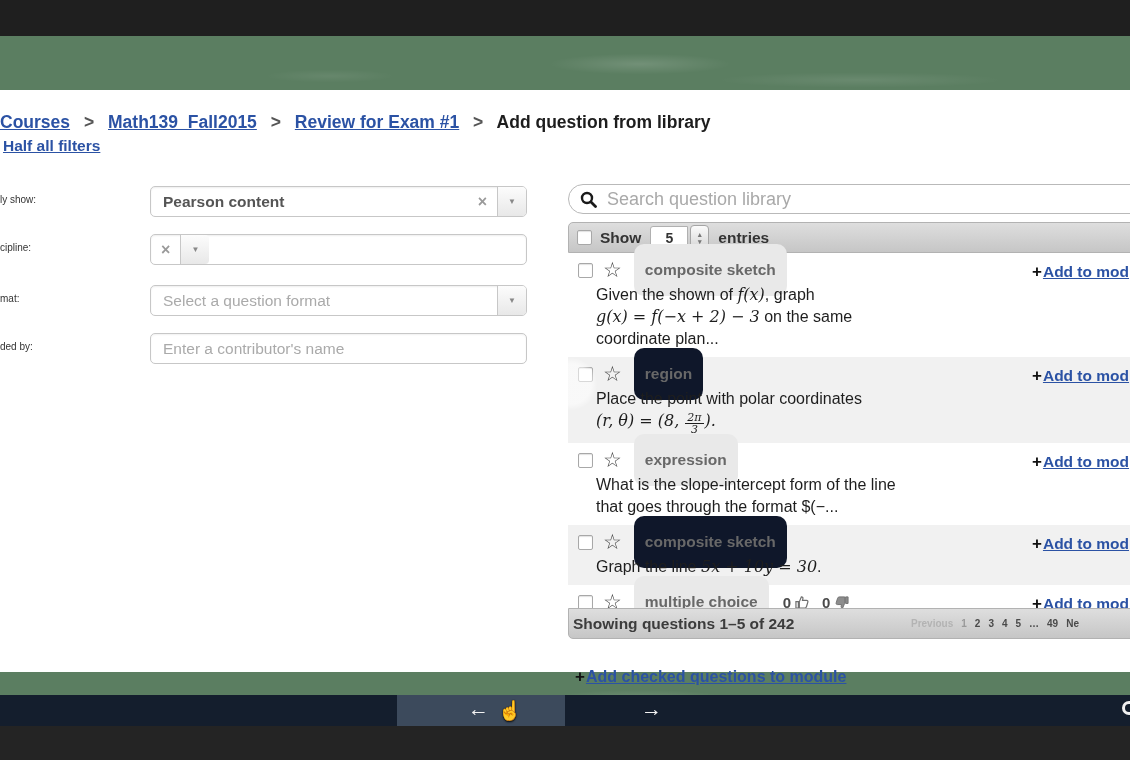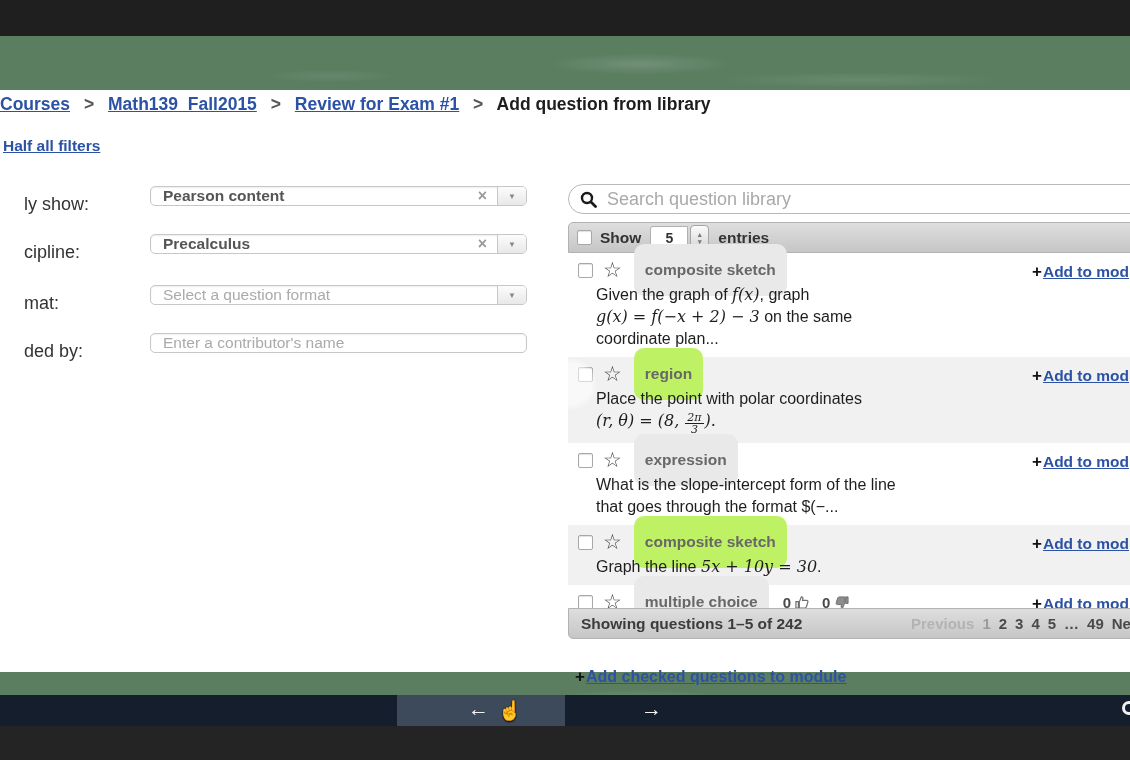--- a/index.html
+++ b/index.html
@@ -11,39 +11,39 @@
   .band-green{position:absolute;left:0;width:1130px;background-color:#5b7e61;
     background-image:
       radial-gradient(ellipse 140px 16px at 640px 28px, rgba(255,255,255,.14), transparent 65%),
       radial-gradient(ellipse 220px 12px at 860px 44px, rgba(255,255,255,.09), transparent 65%),
       radial-gradient(ellipse 100px 10px at 330px 40px, rgba(255,255,255,.07), transparent 65%),
       radial-gradient(ellipse 60px 8px at 140px 60px, rgba(255,255,255,.05), transparent 65%);}
   .band-green.top{top:36px;height:54px;}
   .band-green.bottom{top:672px;height:23px;}
 
   
-  .breadcrumb{position:absolute;left:0px;top:94px;font-size:17.5px;font-weight:bold;color:#222;white-space:nowrap;}
+  .breadcrumb{position:absolute;left:0px;top:112px;font-size:17.5px;font-weight:bold;color:#222;white-space:nowrap;}
   .crumb-link{color:#2b52a4;text-decoration:underline;cursor:pointer;}
   .crumb-sep{color:#555;margin:0 9px;font-weight:bold;}
   .crumb-current{color:#1d1d1d;}
   .clear-filters{position:absolute;left:3px;top:137px;font-size:15.5px;font-weight:bold;
     color:#2b52a4;text-decoration:underline;cursor:pointer;}
 
   
-  .filter-label{position:absolute;left:0;font-size:18px;color:#333;padding-left:24px;}
-  .field{position:absolute;left:150px;width:377px;height:20px;background:#fff;
+  .filter-label{position:absolute;left:0;font-size:10px;color:#333;}
+  .field{position:absolute;left:150px;width:377px;height:31px;background:#fff;
     border:1px solid #c7c7c7;border-radius:5px;box-shadow:inset 0 1px 2px rgba(0,0,0,.07);
     display:flex;align-items:center;box-sizing:border-box;font-size:15.5px;}
   .field .val{flex:1;padding-left:12px;color:#555;font-weight:bold;}
   .field .ph{flex:1;padding-left:12px;color:#aaa;}
   .field .clear-x{color:#9a9a9a;font-size:16px;font-weight:bold;padding:0 10px;cursor:pointer;}
   .field .caret-box{width:28px;align-self:stretch;border-left:1px solid #c7c7c7;
     background:linear-gradient(#fcfcfc,#e8e8e8);border-radius:0 4px 4px 0;
     display:flex;align-items:center;justify-content:center;color:#888;font-size:8px;cursor:pointer;}
-  .field.plain{box-shadow:inset 0 1px 2px rgba(0,0,0,.06);align-items:flex-end;}
+  .field.plain{box-shadow:inset 0 1px 2px rgba(0,0,0,.06);}
 
   
   .search-box{position:absolute;left:568px;top:184px;width:620px;height:30px;background:#fff;
     border:1px solid #b9b9b9;border-radius:16px;display:flex;align-items:center;box-sizing:border-box;}
   .search-box svg{margin:0 10px 0 11px;}
   .search-ph{color:#a9a9a9;font-size:18px;}
 
   .bar{position:absolute;left:568px;width:580px;height:31px;box-sizing:border-box;
     background:linear-gradient(#dedede,#c6c6c6);border:1px solid #b2b2b2;
     display:flex;align-items:center;font-size:15.5px;font-weight:bold;color:#333;}
@@ -61,37 +61,37 @@
   .entries-word{font-weight:bold;}
 
   
   .qlist{position:absolute;left:568px;top:253px;width:580px;}
   .qrow{position:relative;padding:5px 0 7px 0;background:#fff;}
   .qrow.alt{background:#f1f1f1;}
   .qhead{display:flex;align-items:center;height:24px;padding-left:10px;}
   .qhead .cb{margin-right:10px;}
   .star{font-size:21px;color:#4a4a4a;line-height:20px;margin-right:12px;cursor:pointer;}
   .tag{background:#e9e9e9;border-radius:10px;padding:17px 11px;font-size:15.5px;font-weight:bold;color:#686868;}
-  .qrow.alt .tag{background:#bef264;}
+  .qrow.alt .tag{background:#0f172a;}
   .votes{display:flex;align-items:center;margin-left:14px;gap:4px;font-size:15px;font-weight:bold;color:#4a4a4a;}
   .votes svg{margin-right:8px;}
   .qlines{padding-left:28px;padding-top:2px;}
   .qline{font-size:16px;color:#1e1e1e;line-height:22px;}
   .math{font-family:"DejaVu Serif",serif;font-style:italic;font-size:16px;}
   .frac{display:inline-block;vertical-align:-7px;text-align:center;margin:0 1px;}
   .frac .n{display:block;font-size:11px;line-height:11px;border-bottom:1px solid #1e1e1e;padding:0 2px;}
   .frac .d{display:block;font-size:11px;line-height:12px;}
   .addlink{position:absolute;left:464px;top:9px;white-space:nowrap;font-size:15.5px;font-weight:bold;cursor:pointer;}
   .addlink .plus{color:#111;margin-right:1px;font-size:17px;}
   .addlink .lbl{color:#2b52a4;text-decoration:underline;}
 
   
-  .footer-bar .showing{padding-left:12px;color:#3c3c3c;}
+  .footer-bar .showing{padding-left:4px;color:#3c3c3c;}
   .pager{position:absolute;left:342px;top:0;height:29px;display:flex;align-items:center;gap:8px;
-    font-size:15px;font-weight:bold;white-space:nowrap;}
+    font-size:10px;font-weight:bold;white-space:nowrap;}
   .pager .muted{color:#b3b3b3;}
   .pager .pg{color:#4a4a4a;cursor:pointer;}
   .pager .pg.cur{color:#9a9a9a;}
   .add-checked{position:absolute;left:575px;top:667px;font-size:16px;font-weight:bold;white-space:nowrap;cursor:pointer;}
   .add-checked .plus{color:#111;font-size:17px;margin-right:1px;}
   .add-checked .lbl{color:#2b52a4;text-decoration:underline;}
 
   
   .cursor-ring{position:absolute;left:545px;top:358px;width:52px;height:52px;border-radius:50%;
     background:radial-gradient(circle, rgba(255,255,255,.55) 0 55%, rgba(255,255,255,0) 72%);pointer-events:none;}
@@ -132,21 +132,20 @@
 
   <div class="filter-label" style="top:194px;">ly show:</div>
   <div class="field" style="top:186px;">
     <span class="val">Pearson content</span>
     <span class="clear-x">×</span>
     <span class="caret-box">▼</span>
   </div>
 
   <div class="filter-label" style="top:242px;">cipline:</div>
   <div class="field" style="top:234px;">
-    <span class="val">Precalculus</span>
     <span class="clear-x">×</span>
     <span class="caret-box">▼</span>
   </div>
 
   <div class="filter-label" style="top:293px;">mat:</div>
   <div class="field" style="top:285px;">
     <span class="ph">Select a question format</span>
     <span class="caret-box">▼</span>
   </div>
 
@@ -176,21 +175,21 @@
 
   <div class="qlist" id="qlist">
       <div class="qrow">
         <div class="qhead">
           <span class="cb"></span>
           <span class="star">☆</span>
           <span class="tag">composite sketch</span>
           <span class="addlink"><span class="plus">+</span><span class="lbl">Add to mod</span></span>
         </div>
         <div class="qlines">
-          <div class="qline"><span>Given the graph of </span><span class="math">f(x)</span><span>, graph</span></div>
+          <div class="qline"><span>Given the shown of </span><span class="math">f(x)</span><span>, graph</span></div>
           <div class="qline"><span class="math">g(x) = f(−x + 2) − 3</span><span> on the same</span></div>
           <div class="qline"><span>coordinate plan...</span></div>
         </div>
       </div>
       <div class="qrow alt">
         <div class="qhead">
           <span class="cb"></span>
           <span class="star">☆</span>
           <span class="tag">region</span>
           <span class="addlink"><span class="plus">+</span><span class="lbl">Add to mod</span></span>

